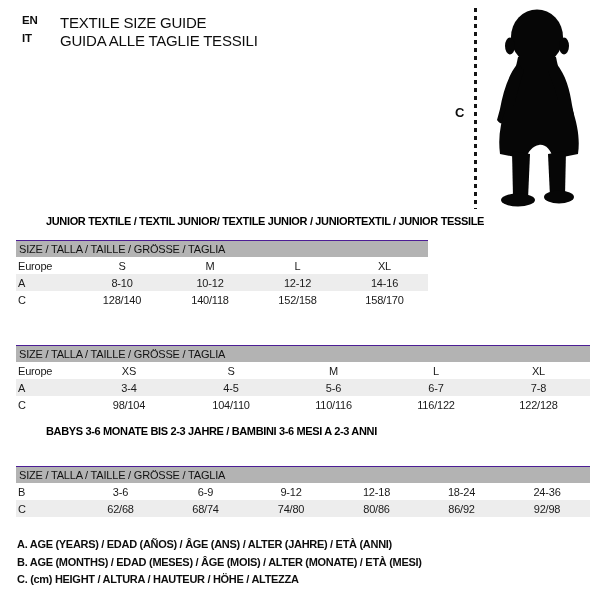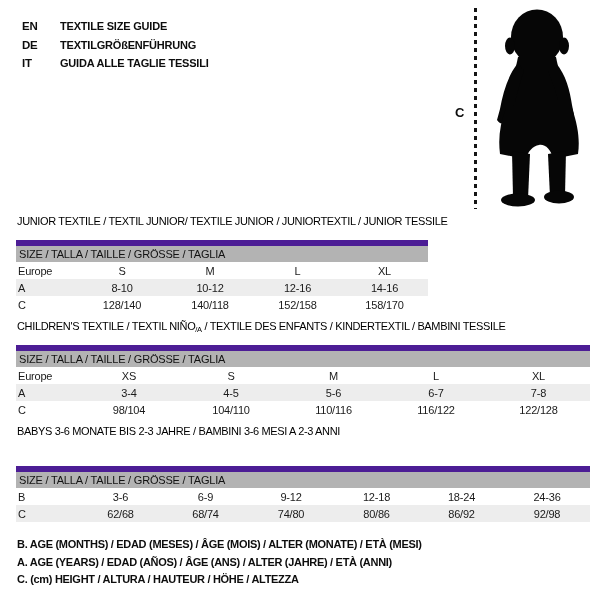--- a/index.html
+++ b/index.html
@@ -3,50 +3,50 @@
 <meta charset="utf-8">
 <style>
   html,body { margin:0; padding:0; background:#fff; }
   .canvas {
     position:relative; width:600px; height:600px; background:#ffffff;
     font-family:"Liberation Sans", sans-serif; color:#1a1a1a; overflow:hidden;
   }
 
   
   .lang-block { position:absolute; left:22px; top:14px; }
-  .lang-row  { display:flex; height:18.4px; align-items:flex-end; }
+  .lang-row  { display:flex; height:18.4px; align-items:flex-start; }
   .lang-code { width:38px; font-size:11.5px; font-weight:bold; color:#0d0d0d; letter-spacing:-0.2px; }
-  .lang-label{ font-size:11px; font-weight:bold; color:#0d0d0d; letter-spacing:-0.2px; white-space:nowrap; }
+  .lang-label{ font-size:15px; font-weight:normal; color:#0d0d0d; letter-spacing:-0.2px; white-space:nowrap; }
 
   
   .dashline {
     position:absolute; left:474px; top:8px; width:3px; height:201px;
     background:repeating-linear-gradient(to bottom, #141414 0 4px, transparent 4px 8px);
   }
   .c-label { position:absolute; left:455px; top:105px; font-size:13px; font-weight:bold; color:#0d0d0d; }
   .baby { position:absolute; left:487px; top:8px; width:104px; height:202px; }
 
   
   .sec-title {
-    position:absolute; font-size:11px; font-weight:normal; color:#000;
-    letter-spacing:-0.35px; white-space:nowrap;
+    position:absolute; font-size:11px; font-weight:bold; color:#000;
+    letter-spacing:-0.35px; white-space:nowrap;margin-left:29px;
   }
   #t3-title { line-height:15.5px; }
   .subsm { font-size:7.5px; vertical-align:-2px; }
 
   
   table.size { position:absolute; border-collapse:collapse; table-layout:fixed; }
   table.size td {
     padding:0; height:17px; text-align:center; vertical-align:middle;
     font-size:11px; color:#1a1a1a; letter-spacing:-0.2px; white-space:nowrap; overflow:hidden;
   }
   table.size td.lbl { text-align:left; padding-left:2px; }
   table.size tr.bar td {
     background:#b3b3b3; color:#121212; text-align:left; padding-left:3px;
-    border-top:6px solid #4c1d95; height:16px;
+    border-top:1px solid #4c1d95; height:16px;
   }
   table.size tr.alt td { background:#ededed; }
   #t1 { left:16px; top:240px; width:412px; }
   #t2 { left:16px; top:345px; width:574px; }
   #t3 { left:16px; top:466px; width:574px; }
   #t1-title { left:17px; top:215px; }
   #t2-title { left:17px; top:320px; }
   #t3-title { left:17px; top:424px; }
 
   
@@ -58,24 +58,20 @@
 </style>
 </head>
 <body>
 
 <div class="canvas">
 
   <div class="lang-block">
     <div class="lang-row">
       <span class="lang-code">EN</span>
       <span class="lang-label">TEXTILE SIZE GUIDE</span>
-    </div>
-    <div class="lang-row">
-      <span class="lang-code">DE</span>
-      <span class="lang-label">TEXTILGRÖßENFÜHRUNG</span>
     </div>
     <div class="lang-row">
       <span class="lang-code">IT</span>
       <span class="lang-label">GUIDA ALLE TAGLIE TESSILI</span>
     </div>
   </div>
 
   <span class="c-label">C</span>
   <div class="dashline"></div>
   <svg class="baby" viewBox="0 0 104 202" aria-hidden="true">
@@ -111,36 +107,33 @@
       <td class="lbl">Europe</td>
       <td>S</td>
       <td>M</td>
       <td>L</td>
       <td>XL</td>
     </tr>
     <tr class="alt">
       <td class="lbl">A</td>
       <td>8-10</td>
       <td>10-12</td>
-      <td>12-16</td>
+      <td>12-12</td>
       <td>14-16</td>
     </tr>
     <tr>
       <td class="lbl">C</td>
       <td>128/140</td>
       <td>140/118</td>
       <td>152/158</td>
       <td>158/170</td>
     </tr>
   </tbody>
     </table>
 
-  <div id="t2-title" class="sec-title">
-    <span>CHILDREN'S TEXTILE / TEXTIL NIÑO</span><span class="subsm">/A</span><span> / TEXTILE DES ENFANTS / KINDERTEXTIL / BAMBINI TESSILE</span>
-  </div>
   <table id="t2" class="size">
     <colgroup>
         <col style="width:62px">
         <col style="width:102px">
         <col style="width:102px">
         <col style="width:103px">
         <col style="width:102px">
         <col style="width:103px">
       </colgroup>
     <tbody>
@@ -206,18 +199,18 @@
       <td>68/74</td>
       <td>74/80</td>
       <td>80/86</td>
       <td>86/92</td>
       <td>92/98</td>
     </tr>
   </tbody>
     </table>
 
   <div class="notes">
+    <div>A. AGE (YEARS) / EDAD (AÑOS) / ÂGE (ANS) / ALTER (JAHRE) / ETÀ (ANNI)</div>
     <div>B. AGE (MONTHS) / EDAD (MESES) / ÂGE (MOIS) / ALTER (MONATE) / ETÀ (MESI)</div>
-    <div>A. AGE (YEARS) / EDAD (AÑOS) / ÂGE (ANS) / ALTER (JAHRE) / ETÀ (ANNI)</div>
     <div>C. (cm) HEIGHT / ALTURA / HAUTEUR / HÖHE / ALTEZZA</div>
   </div>
 
 </div>
 
 </body></html>

